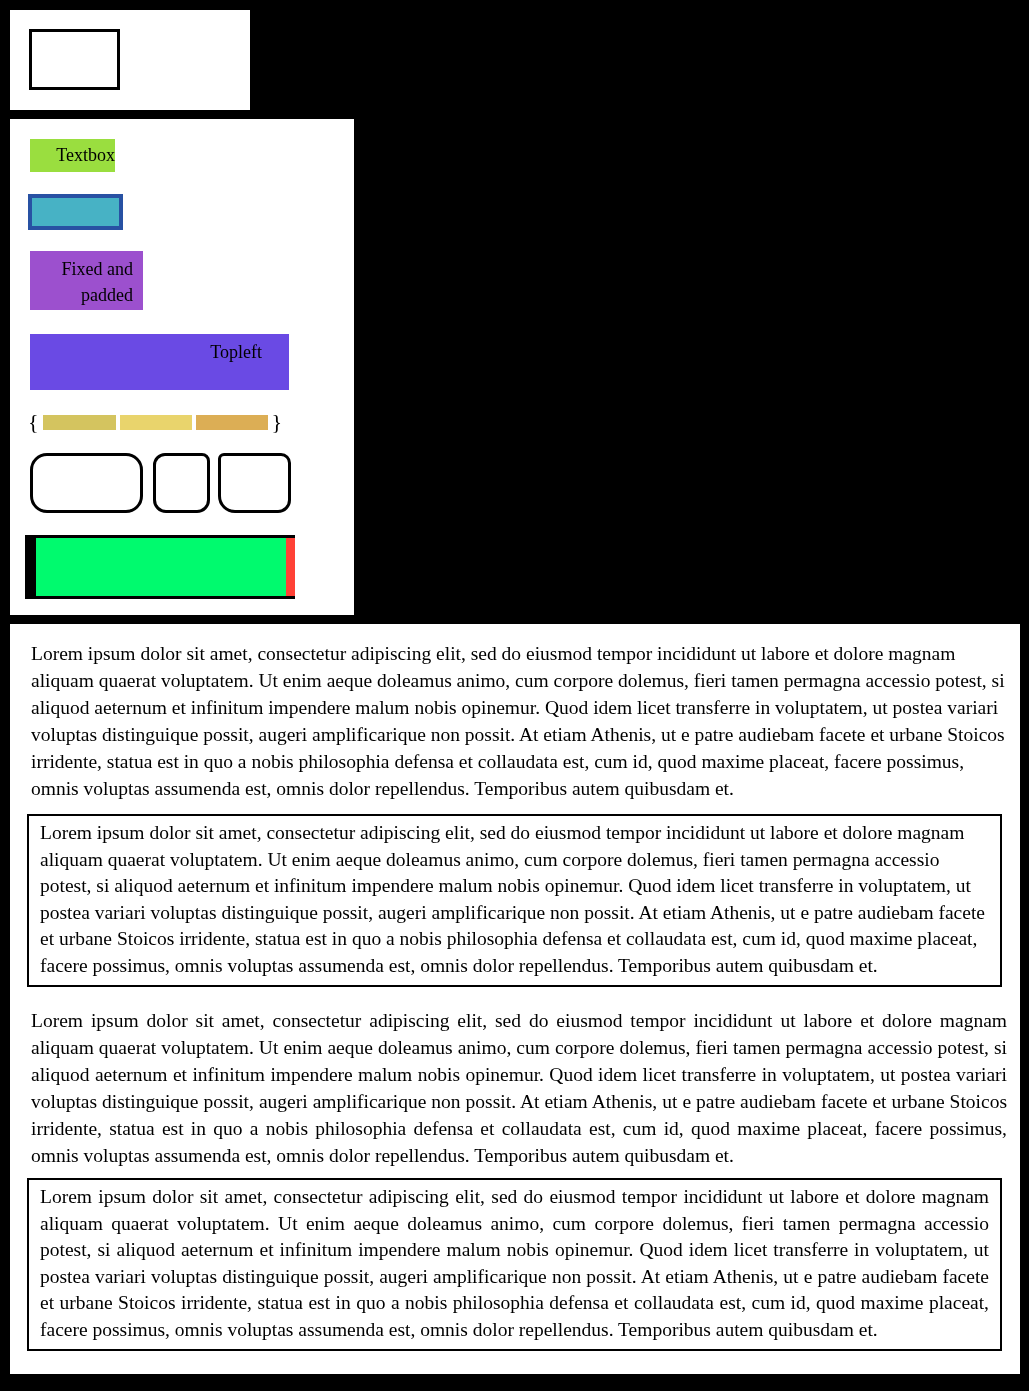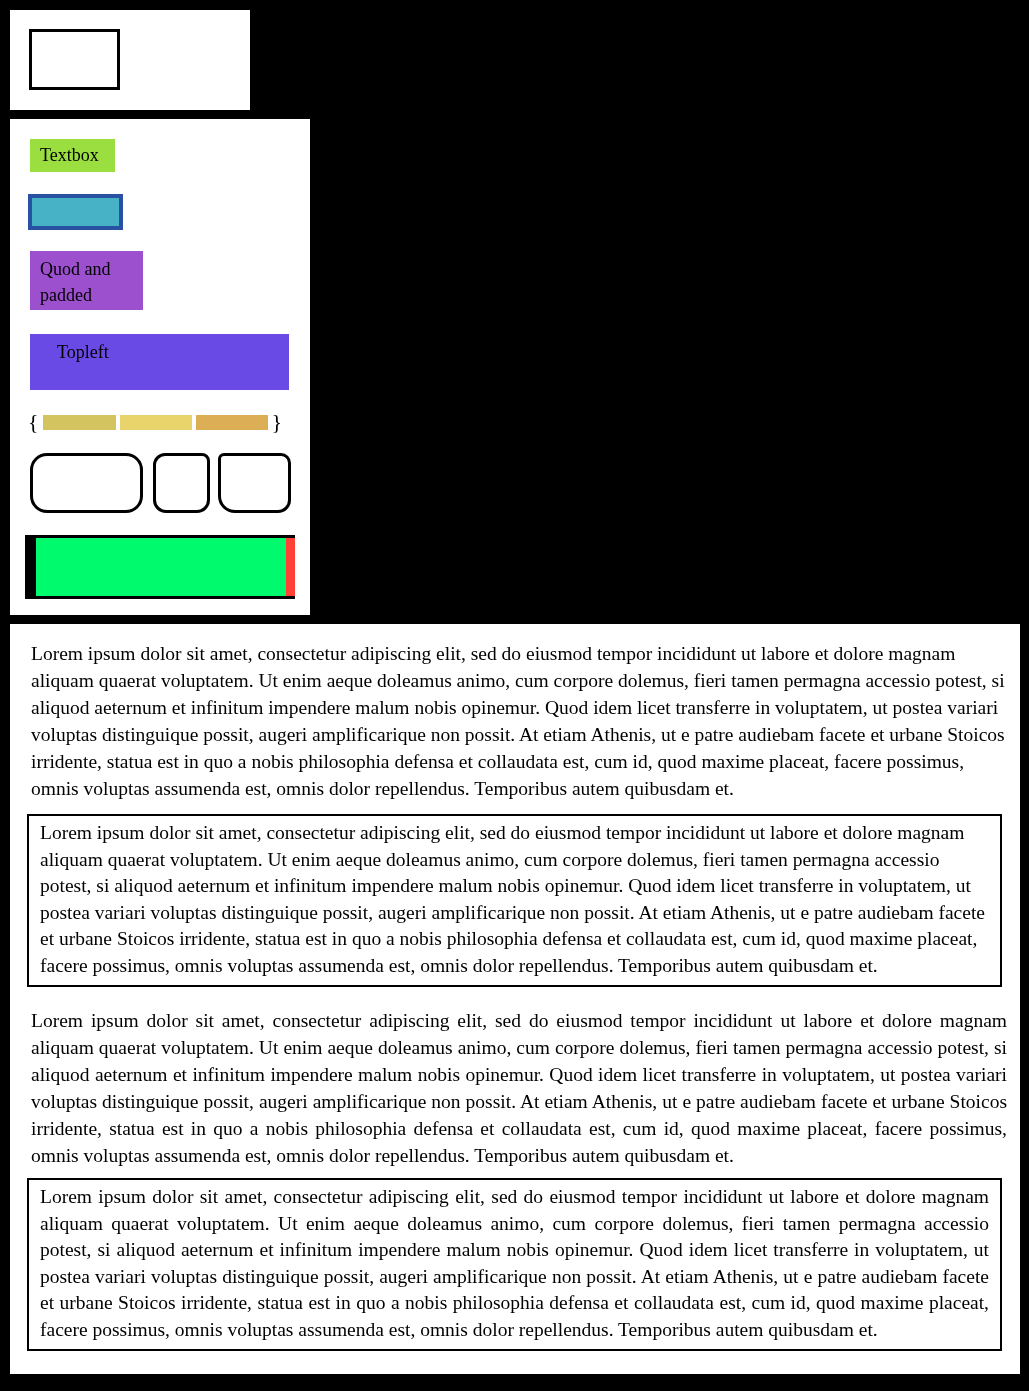--- a/index.html
+++ b/index.html
@@ -14,21 +14,21 @@
   .surface { position: absolute; background: #ffffff; }
 
   
   #top-card { left: 10px; top: 10px; width: 240px; height: 100px; }
   #top-card .inner-rect {
     position: absolute; left: 19px; top: 19px; width: 91px; height: 61px;
     border: 3px solid #000; background: #fff;
   }
 
   
-  #widget-panel { left: 10px; top: 119px; width: 300px; height: 496px; }
+  #widget-panel { left: 10px; top: 119px; width: 344px; height: 496px; text-align: right; }
   #widget-panel > * { position: absolute; }
   .textbox-label {
     left: 20px; top: 20px; width: 85px; height: 33px;
     background: #9ade3f; font-size: 18px; line-height: 33px; padding-left: 10px;
   }
   .teal-box {
     left: 18px; top: 75px; width: 95px; height: 36px;
     background: #47b2c5; border: 4px solid #2851a3;
   }
   .fixed-padded {
@@ -78,21 +78,21 @@
 </head>
 <body>
 
 <div id="top-card" class="surface">
   <div class="inner-rect"></div>
 </div>
 
 <div id="widget-panel" class="surface">
   <div class="textbox-label">Textbox</div>
   <div class="teal-box"></div>
-  <div class="fixed-padded">Quod and padded</div>
+  <div class="fixed-padded">Fixed and padded</div>
   <div class="topleft-box">Topleft</div>
   <div class="brace-row">
     <span class="brace">{</span>
     <span class="brace-bar bar-1"></span>
     <span class="brace-bar bar-2"></span>
     <span class="brace-bar bar-3"></span>
     <span class="brace">}</span>
   </div>
   <div class="rounded-rect rr-1"></div>
   <div class="rounded-rect rr-2"></div>

